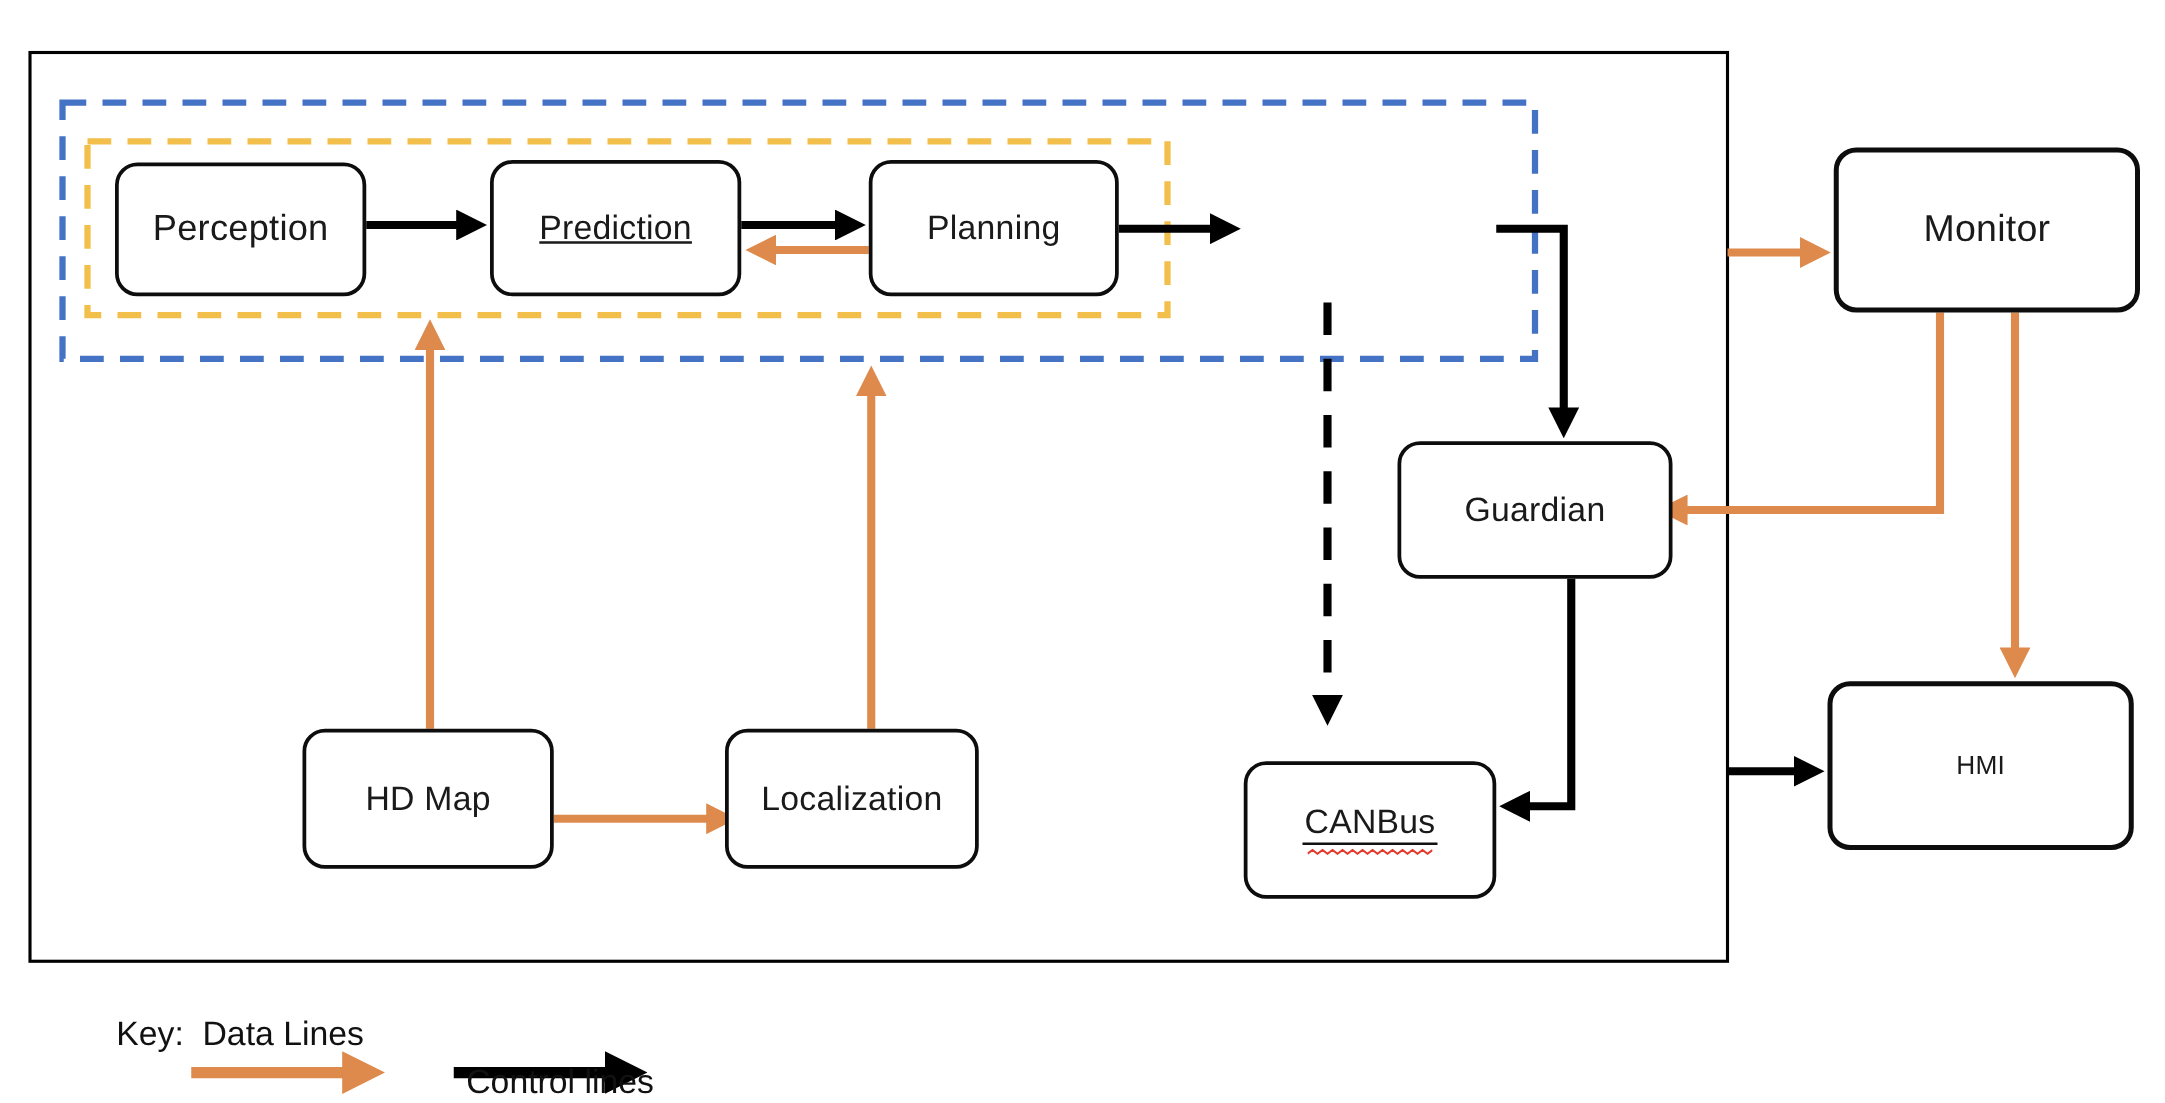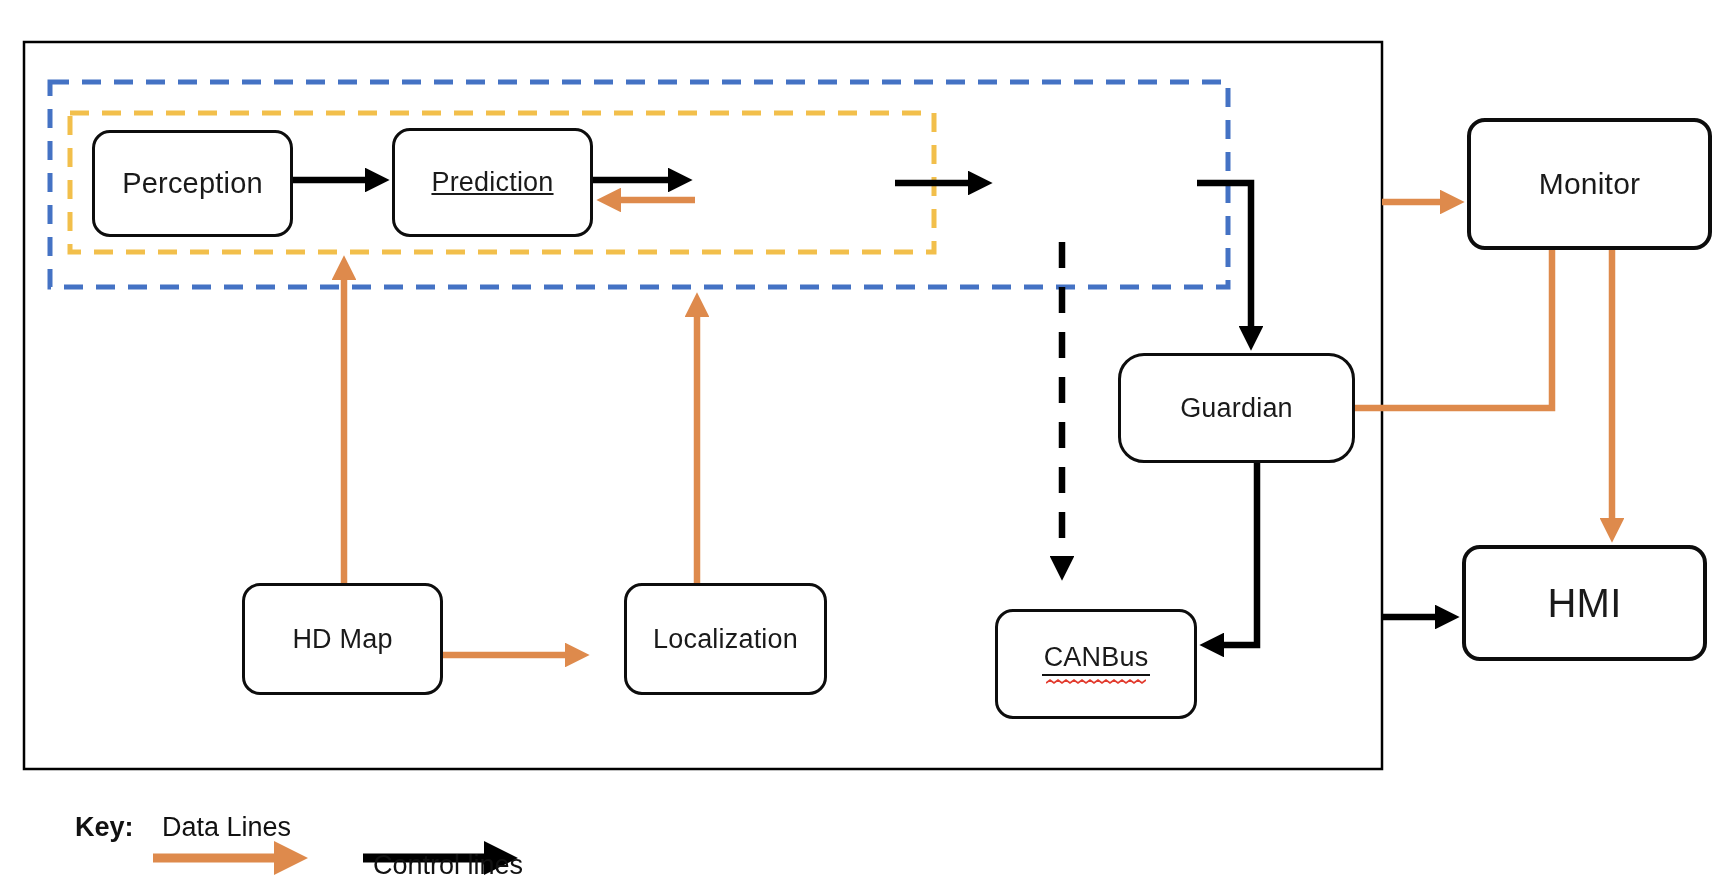--- a/index.html
+++ b/index.html
@@ -20,39 +20,39 @@
     display:flex;align-items:center;justify-content:center;
     flex-direction:column;
     font-size:27px;color:#1a1a1a;
     letter-spacing:.2px;
     z-index:2;
   }
   #node-perception{left:92px;top:130px;width:201px;height:107px;font-size:29px;}
   #node-prediction{left:392px;top:128px;width:201px;height:109px;text-decoration:underline;}
   #node-planning{left:695px;top:128px;width:200px;height:109px;}
   #node-control{left:995px;top:130px;width:202px;height:110px;}
-  #node-guardian{left:1118px;top:353px;width:237px;height:110px;border-radius:26px;}
+  #node-guardian{left:1118px;top:353px;width:220px;height:110px;}
   #node-canbus{left:995px;top:609px;width:202px;height:110px;}
   #node-hdmap{left:242px;top:583px;width:201px;height:112px;}
-  #node-localization{left:624px;top:583px;width:203px;height:112px;align-items:center;}
+  #node-localization{left:580px;top:583px;width:203px;height:112px;align-items:center;}
   #node-monitor{left:1467px;top:118px;width:245px;height:132px;border-width:4px;font-size:30px;align-items:center;}
-  #node-hmi{left:1462px;top:545px;width:245px;height:116px;border-width:4px;font-size:40px;}
+  #node-hmi{left:1462px;top:545px;width:245px;height:135px;border-width:4px;font-size:21px;}
   .canbus-word{
     border-bottom:2.5px solid #111;
     padding:0 2px 1px 2px;
     line-height:1.1;
   }
   .squiggle{display:block;margin-top:2px;}
   .legend-text{
     position:absolute;
     font-size:27px;color:#111;
     white-space:nowrap;
     z-index:2;
   }
-  #legend-key{left:75px;top:812px;font-weight:bold;}
+  #legend-key{left:93px;top:812px;}
   #legend-data{left:162px;top:812px;}
   #legend-control{left:373px;top:850px;}
   .edge{fill:none;stroke-width:6.5px;stroke-linecap:butt;stroke-linejoin:miter;}
   .data-line{stroke:#DE8A4C;}
   .control-line{stroke:#000000;}
   .legend-line{stroke-width:9px;}
   .group-rect{fill:none;}
 </style>
 </head>
 <body>
@@ -94,20 +94,23 @@
     <path class="edge data-line legend-line" d="M153 858 L296 858" marker-end="url(#arrowO)"></path>
     <path class="edge control-line legend-line" d="M363 858 L506 858" marker-end="url(#arrowB)"></path>
   </svg>
 
   <div class="node" id="node-perception">
     <span>Perception</span>
   </div>
   <div class="node" id="node-prediction">
     <span>Prediction</span>
   </div>
+  <div class="node" id="node-planning">
+    <span>Planning</span>
+  </div>
   <div class="node" id="node-guardian">
     <span>Guardian</span>
   </div>
   <div class="node" id="node-canbus">
     <span class="canbus-word">CANBus</span>
     <svg class="squiggle" width="100" height="7" viewBox="0 0 100 7">
       <path d="M0 5 L4 2 L8 5 L12 2 L16 5 L20 2 L24 5 L28 2 L32 5 L36 2 L40 5 L44 2 L48 5 L52 2 L56 5 L60 2 L64 5 L68 2 L72 5 L76 2 L80 5 L84 2 L88 5 L92 2 L96 5 L100 2" stroke="#E23B2E" stroke-width="1.7" fill="none"></path>
     </svg>
   </div>
   <div class="node" id="node-hdmap">

